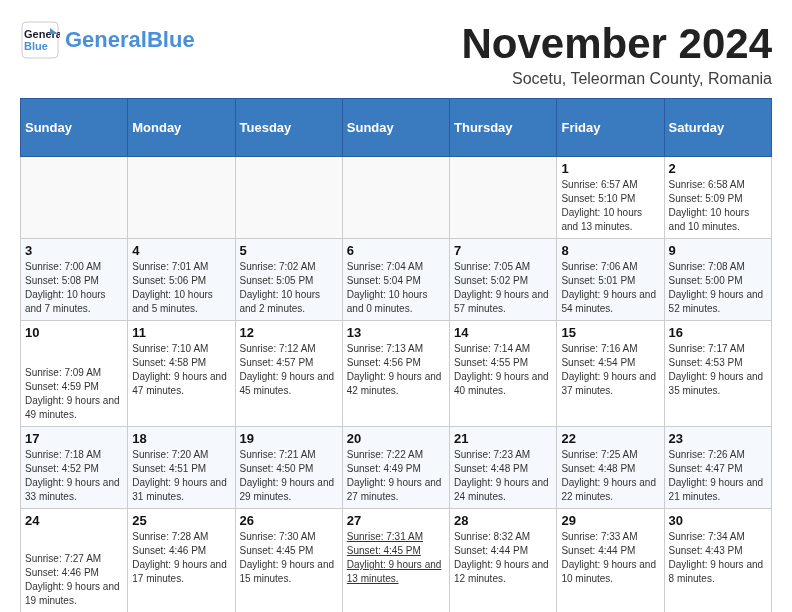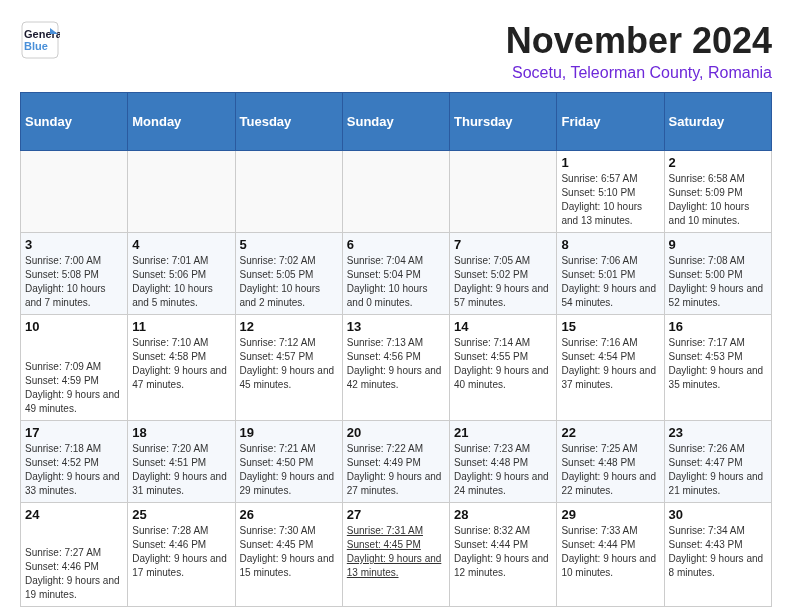--- a/index.html
+++ b/index.html
@@ -31,27 +31,27 @@
     }
     .logo-icon {
       width: 40px;
       height: 40px;
       margin-right: 5px;
     }
     .title-area {
       text-align: right;
     }
     .month-title {
-      font-size: 36px;
+      font-size: 42px;
       font-weight: bold;
       color: #222;
     }
     .location-title {
       font-size: 16px;
-      color: #6d28d9;
+      color: #404040;
       margin-top: 2px;
     }
     .calendar {
       width: 100%;
       border-collapse: collapse;
       font-size: 11px;
     }
     .calendar th {
       background-color: #3a7abf;
       color: #fff;
@@ -94,20 +94,25 @@
 <body>
 
 <div class="header-area">
   <div class="logo">
     <svg class="logo-icon" viewBox="0 0 40 40">
       <rect x="2" y="2" width="36" height="36" rx="4" fill="#fff" stroke="#ccc" stroke-width="1"></rect>
       <text x="4" y="18" font-size="11" font-weight="bold" fill="#1a1a2e">General</text>
       <text x="4" y="30" font-size="11" font-weight="bold" fill="#4a90d9">Blue</text>
       <polygon points="30,8 38,14 30,14" fill="#4a90d9"></polygon>
     </svg>
+    <div>
+      <div class="logo-text">
+        <span>General</span><span style="color:#4a90d9">Blue</span>
+      </div>
+    </div>
   </div>
   <div class="title-area">
     <div class="month-title">November 2024</div>
     <div class="location-title">Socetu, Teleorman County, Romania</div>
   </div>
 </div>
 
 <table class="calendar">
   <thead>
     <tr>

